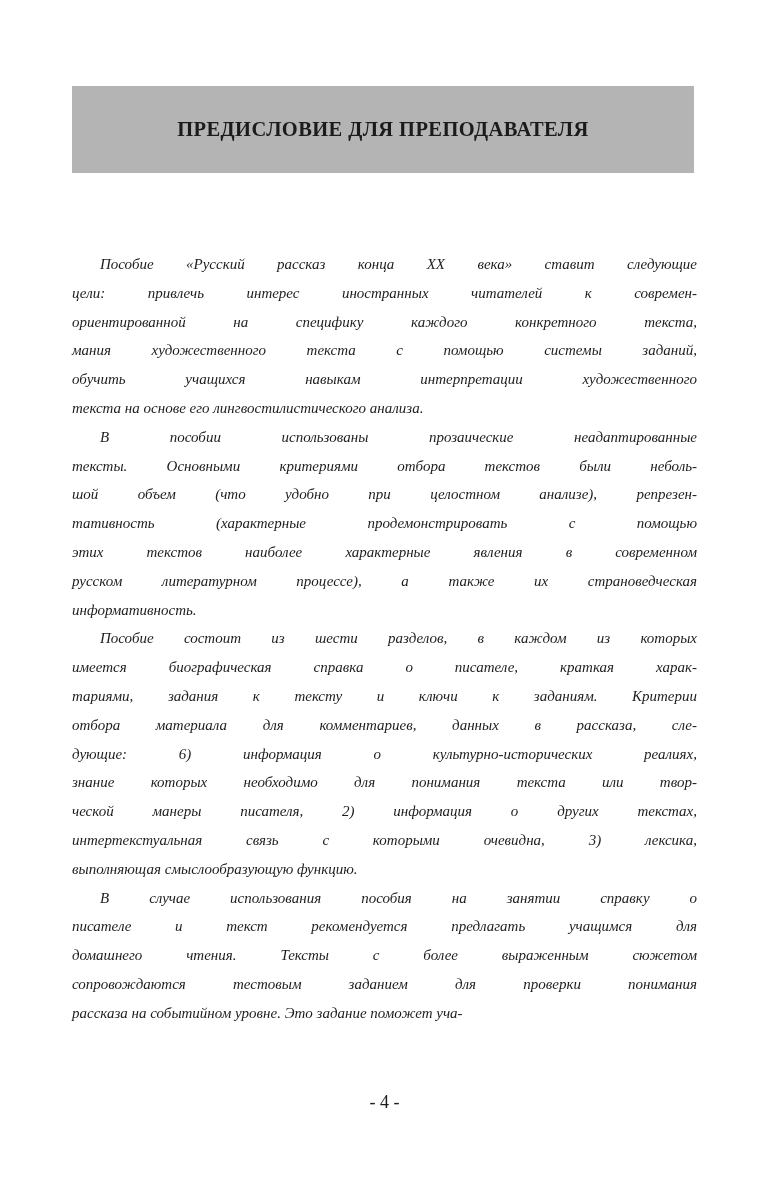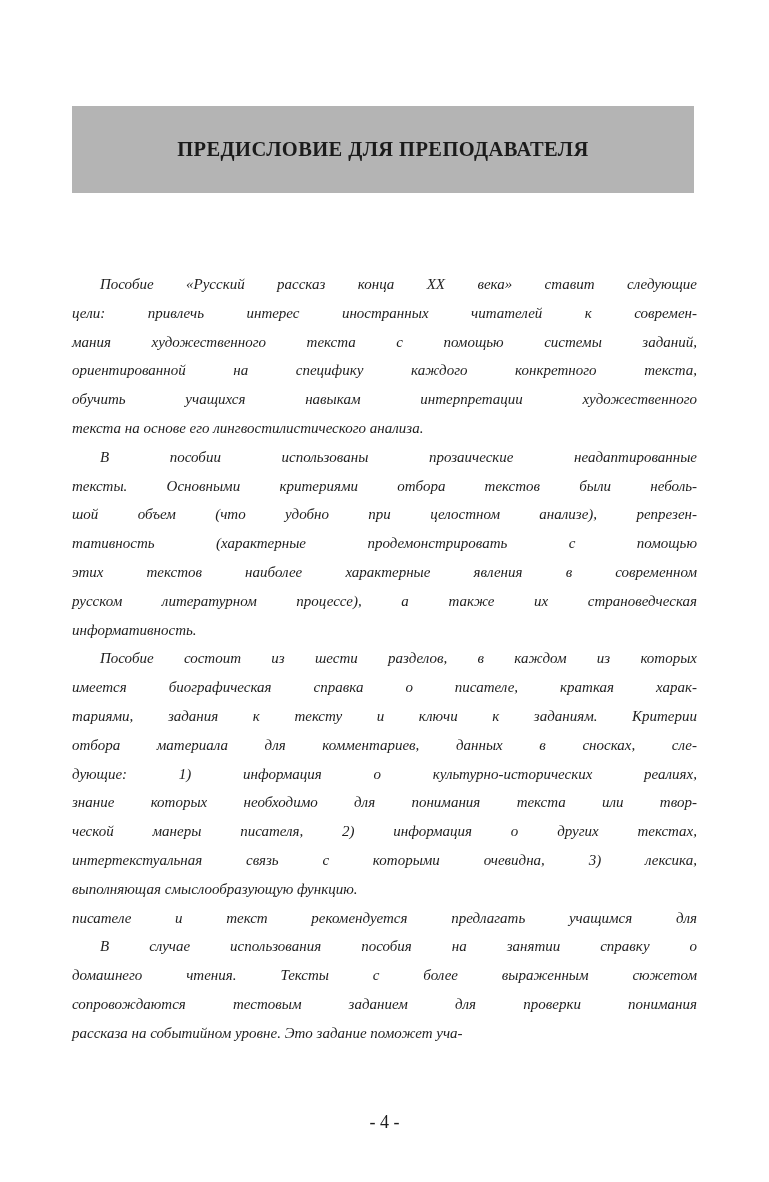--- a/index.html
+++ b/index.html
@@ -9,21 +9,20 @@
     height: 1182px;
     position: relative;
     font-family: "Liberation Serif", "DejaVu Serif", serif;
     color: #1c1c1c;
     overflow: hidden;
   }
   .page {
     position: absolute;
     inset: 0;
     background: #ffffff;
-    margin-top: 20px;
   }
   .chapter-banner {
     position: absolute;
     left: 72px;
     top: 86px;
     width: 622px;
     height: 87px;
     background: #b4b4b4;
     display: flex;
     align-items: center;
@@ -71,48 +70,48 @@
 <div class="page">
 
   <header class="chapter-banner" style="background: rgb(180, 180, 180);">
     <h1 style="color: rgb(27, 27, 27);">ПРЕДИСЛОВИЕ ДЛЯ ПРЕПОДАВАТЕЛЯ</h1>
   </header>
 
   <main class="body-text">
       <div class="paragraph">
         <div class="line first">Пособие «Русский рассказ конца XX века» ставит следующие</div>
         <div class="line">цели: привлечь интерес иностранных читателей к современ-</div>
+        <div class="line">ориентированной на специфику каждого конкретного текста,</div>
         <div class="line">мания художественного текста с помощью системы заданий,</div>
-        <div class="line">ориентированной на специфику каждого конкретного текста,</div>
         <div class="line">обучить учащихся навыкам интерпретации художественного</div>
         <div class="line last">текста на основе его лингвостилистического анализа.</div>
       </div>
       <div class="paragraph">
         <div class="line first">В пособии использованы прозаические неадаптированные</div>
         <div class="line">тексты. Основными критериями отбора текстов были неболь-</div>
         <div class="line">шой объем (что удобно при целостном анализе), репрезен-</div>
         <div class="line">тативность (характерные продемонстрировать с помощью</div>
         <div class="line">этих текстов наиболее характерные явления в современном</div>
         <div class="line">русском литературном процессе), а также их страноведческая</div>
         <div class="line last">информативность.</div>
       </div>
       <div class="paragraph">
         <div class="line first">Пособие состоит из шести разделов, в каждом из которых</div>
         <div class="line">имеется биографическая справка о писателе, краткая харак-</div>
         <div class="line">тариями, задания к тексту и ключи к заданиям. Критерии</div>
-        <div class="line">отбора материала для комментариев, данных в сносках, сле-</div>
-        <div class="line">дующие: 1) информация о культурно-исторических реалиях,</div>
+        <div class="line">отбора материала для комментариев, данных в рассказа, сле-</div>
+        <div class="line">дующие: 6) информация о культурно-исторических реалиях,</div>
         <div class="line">знание которых необходимо для понимания текста или твор-</div>
         <div class="line">ческой манеры писателя, 2) информация о других текстах,</div>
         <div class="line">интертекстуальная связь с которыми очевидна, 3) лексика,</div>
         <div class="line last">выполняющая смыслообразующую функцию.</div>
       </div>
       <div class="paragraph">
+        <div class="line first">В случае использования пособия на занятии справку о</div>
         <div class="line">писателе и текст рекомендуется предлагать учащимся для</div>
-        <div class="line first">В случае использования пособия на занятии справку о</div>
         <div class="line">домашнего чтения. Тексты с более выраженным сюжетом</div>
         <div class="line">сопровождаются тестовым заданием для проверки понимания</div>
         <div class="line last">рассказа на событийном уровне. Это задание поможет уча-</div>
       </div>
     </main>
 
   <footer class="page-footer">
     <span>- 4 -</span>
   </footer>
 

